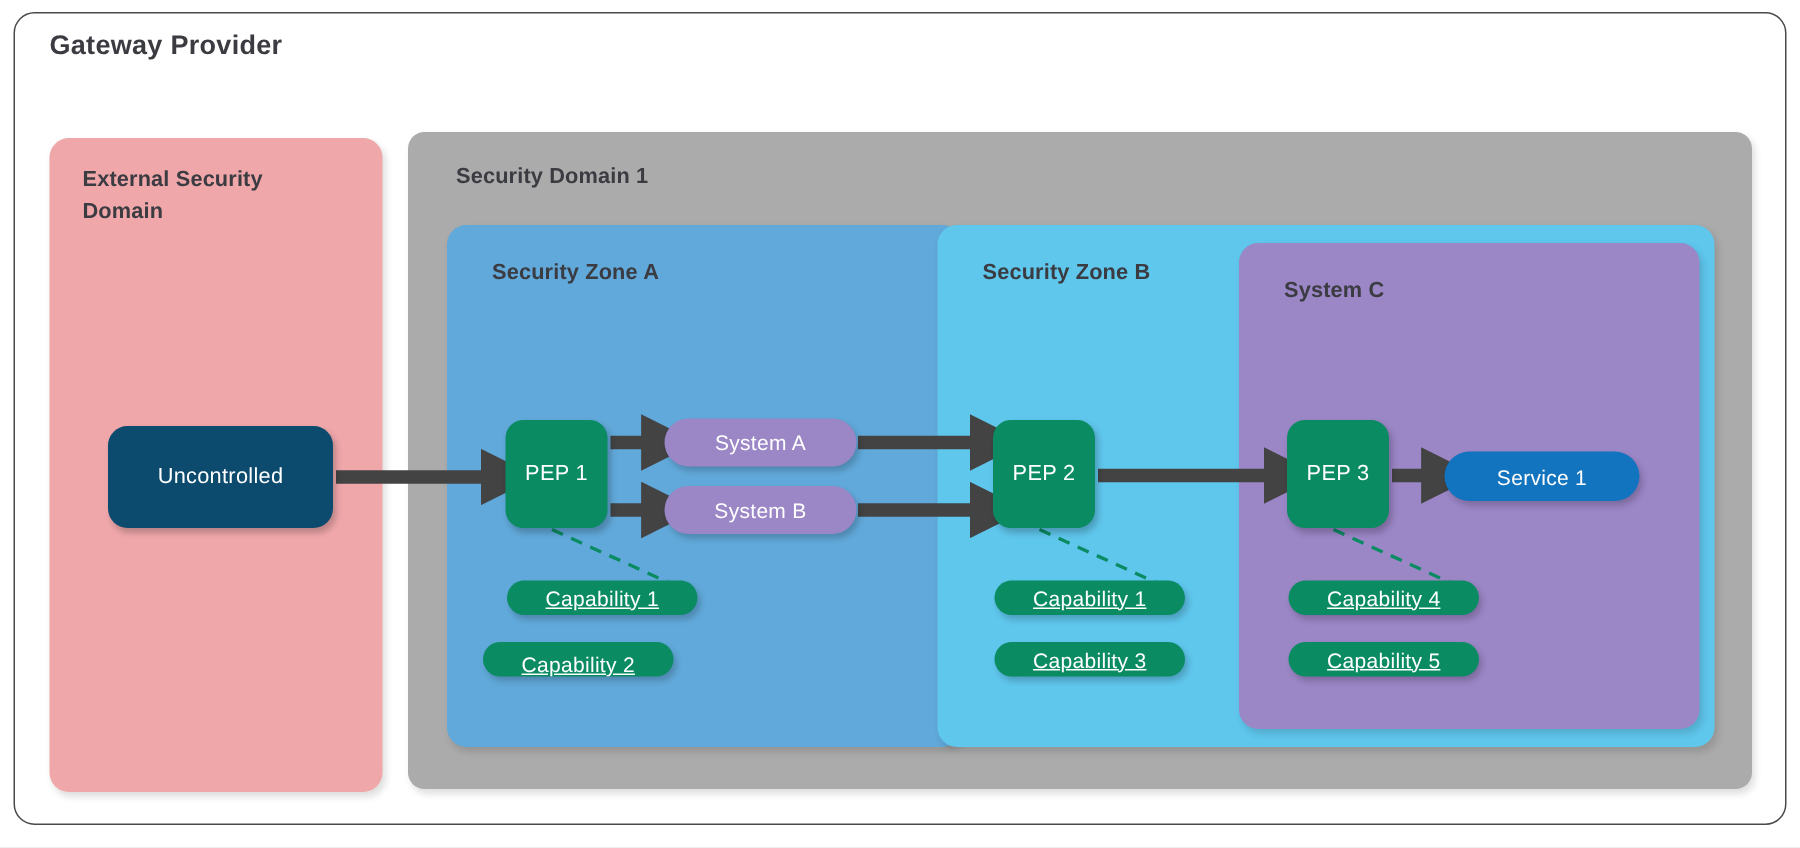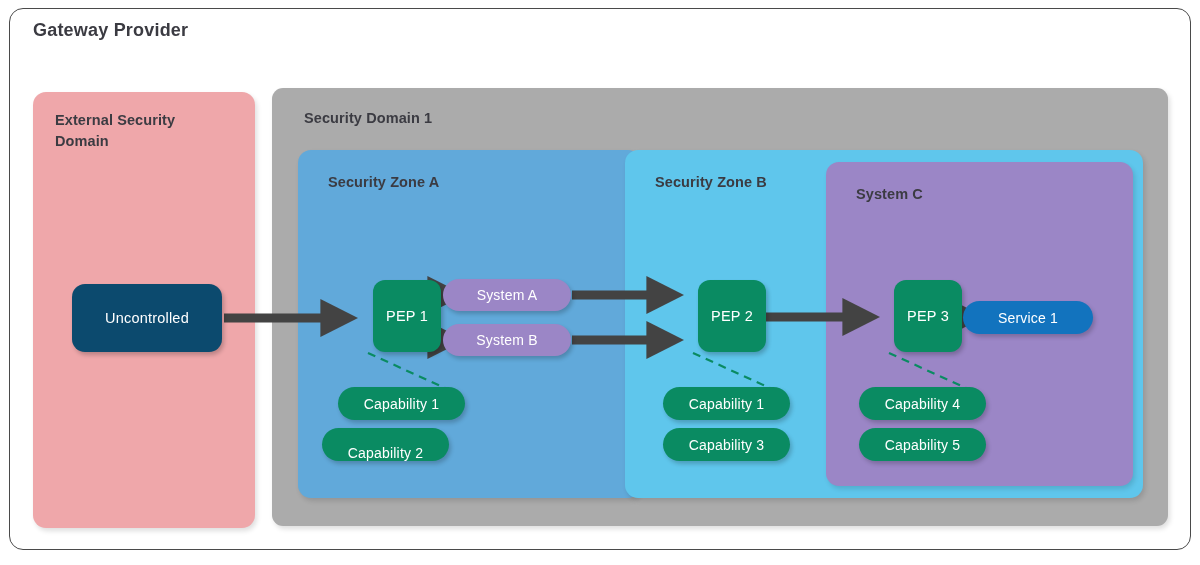--- a/index.html
+++ b/index.html
@@ -97,21 +97,20 @@
   }
   .node-uncontrolled {
     left: 72px;  top: 284px; width: 150px; height: 68px;
     background: #0c4a6e;
     border-radius: 13px;
   }
   .node-pep {
     width: 68px; height: 72px;
     background: #0A8B62;
     border-radius: 12px;
-    margin-left: 36px;
   }
   .pep1 { left: 337px; top: 280px; }
   .pep2 { left: 662px; top: 280px; }
   .pep3 { left: 858px; top: 280px; }
 
   .pill {
     position: absolute;
     box-sizing: border-box;
     display: flex;
     align-items: center;
@@ -126,21 +125,21 @@
   .sysA { left: 443px; top: 279px; }
   .sysB { left: 443px; top: 324px; }
 
   .pill-service {
     background: #1273BE;
     left: 963px; top: 301px; width: 130px; height: 33px;
   }
 
   .pill-cap {
     background: #0A8B62;
-    width: 127px; height: 33px;
+    width: 127px; height: 23px; text-decoration: underline;
   }
   .cap-a1 { left: 338px; top: 387px; }
   .cap-a2 { left: 322px; top: 428px; align-items: flex-end; }
   .cap-b1 { left: 663px; top: 387px; }
   .cap-b2 { left: 663px; top: 428px; }
   .cap-c1 { left: 859px; top: 387px; }
   .cap-c2 { left: 859px; top: 428px; }
 
   
   .connectors {

